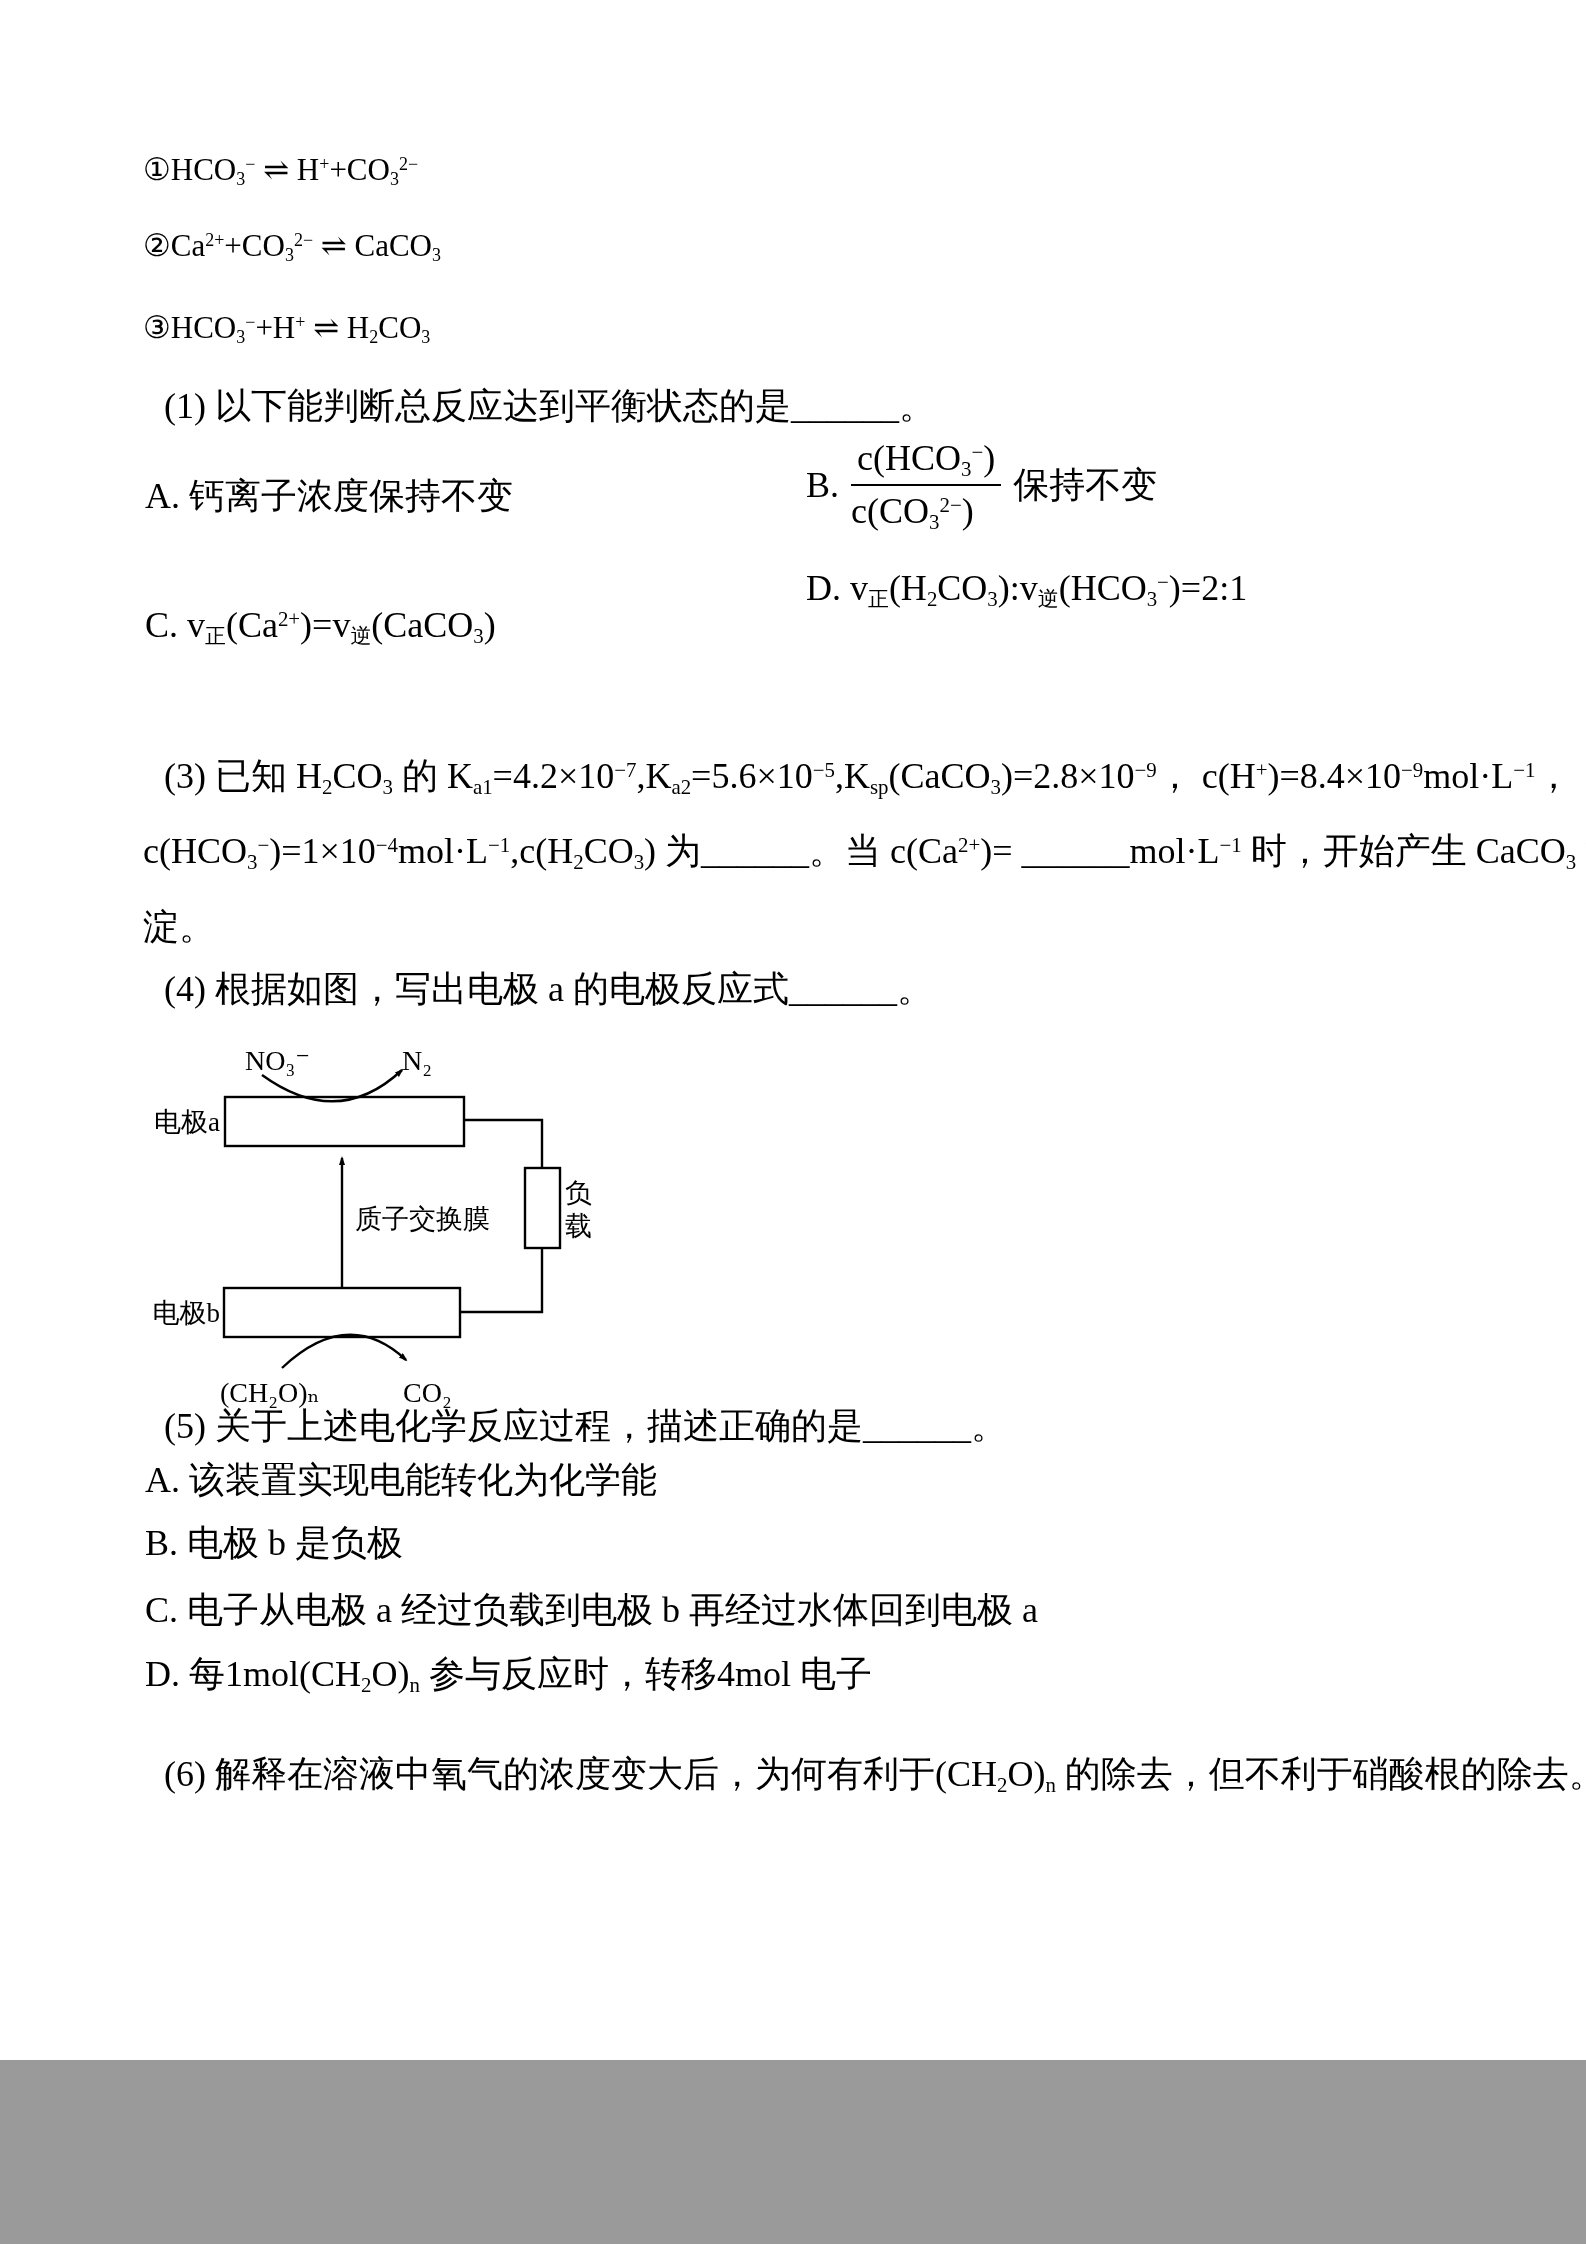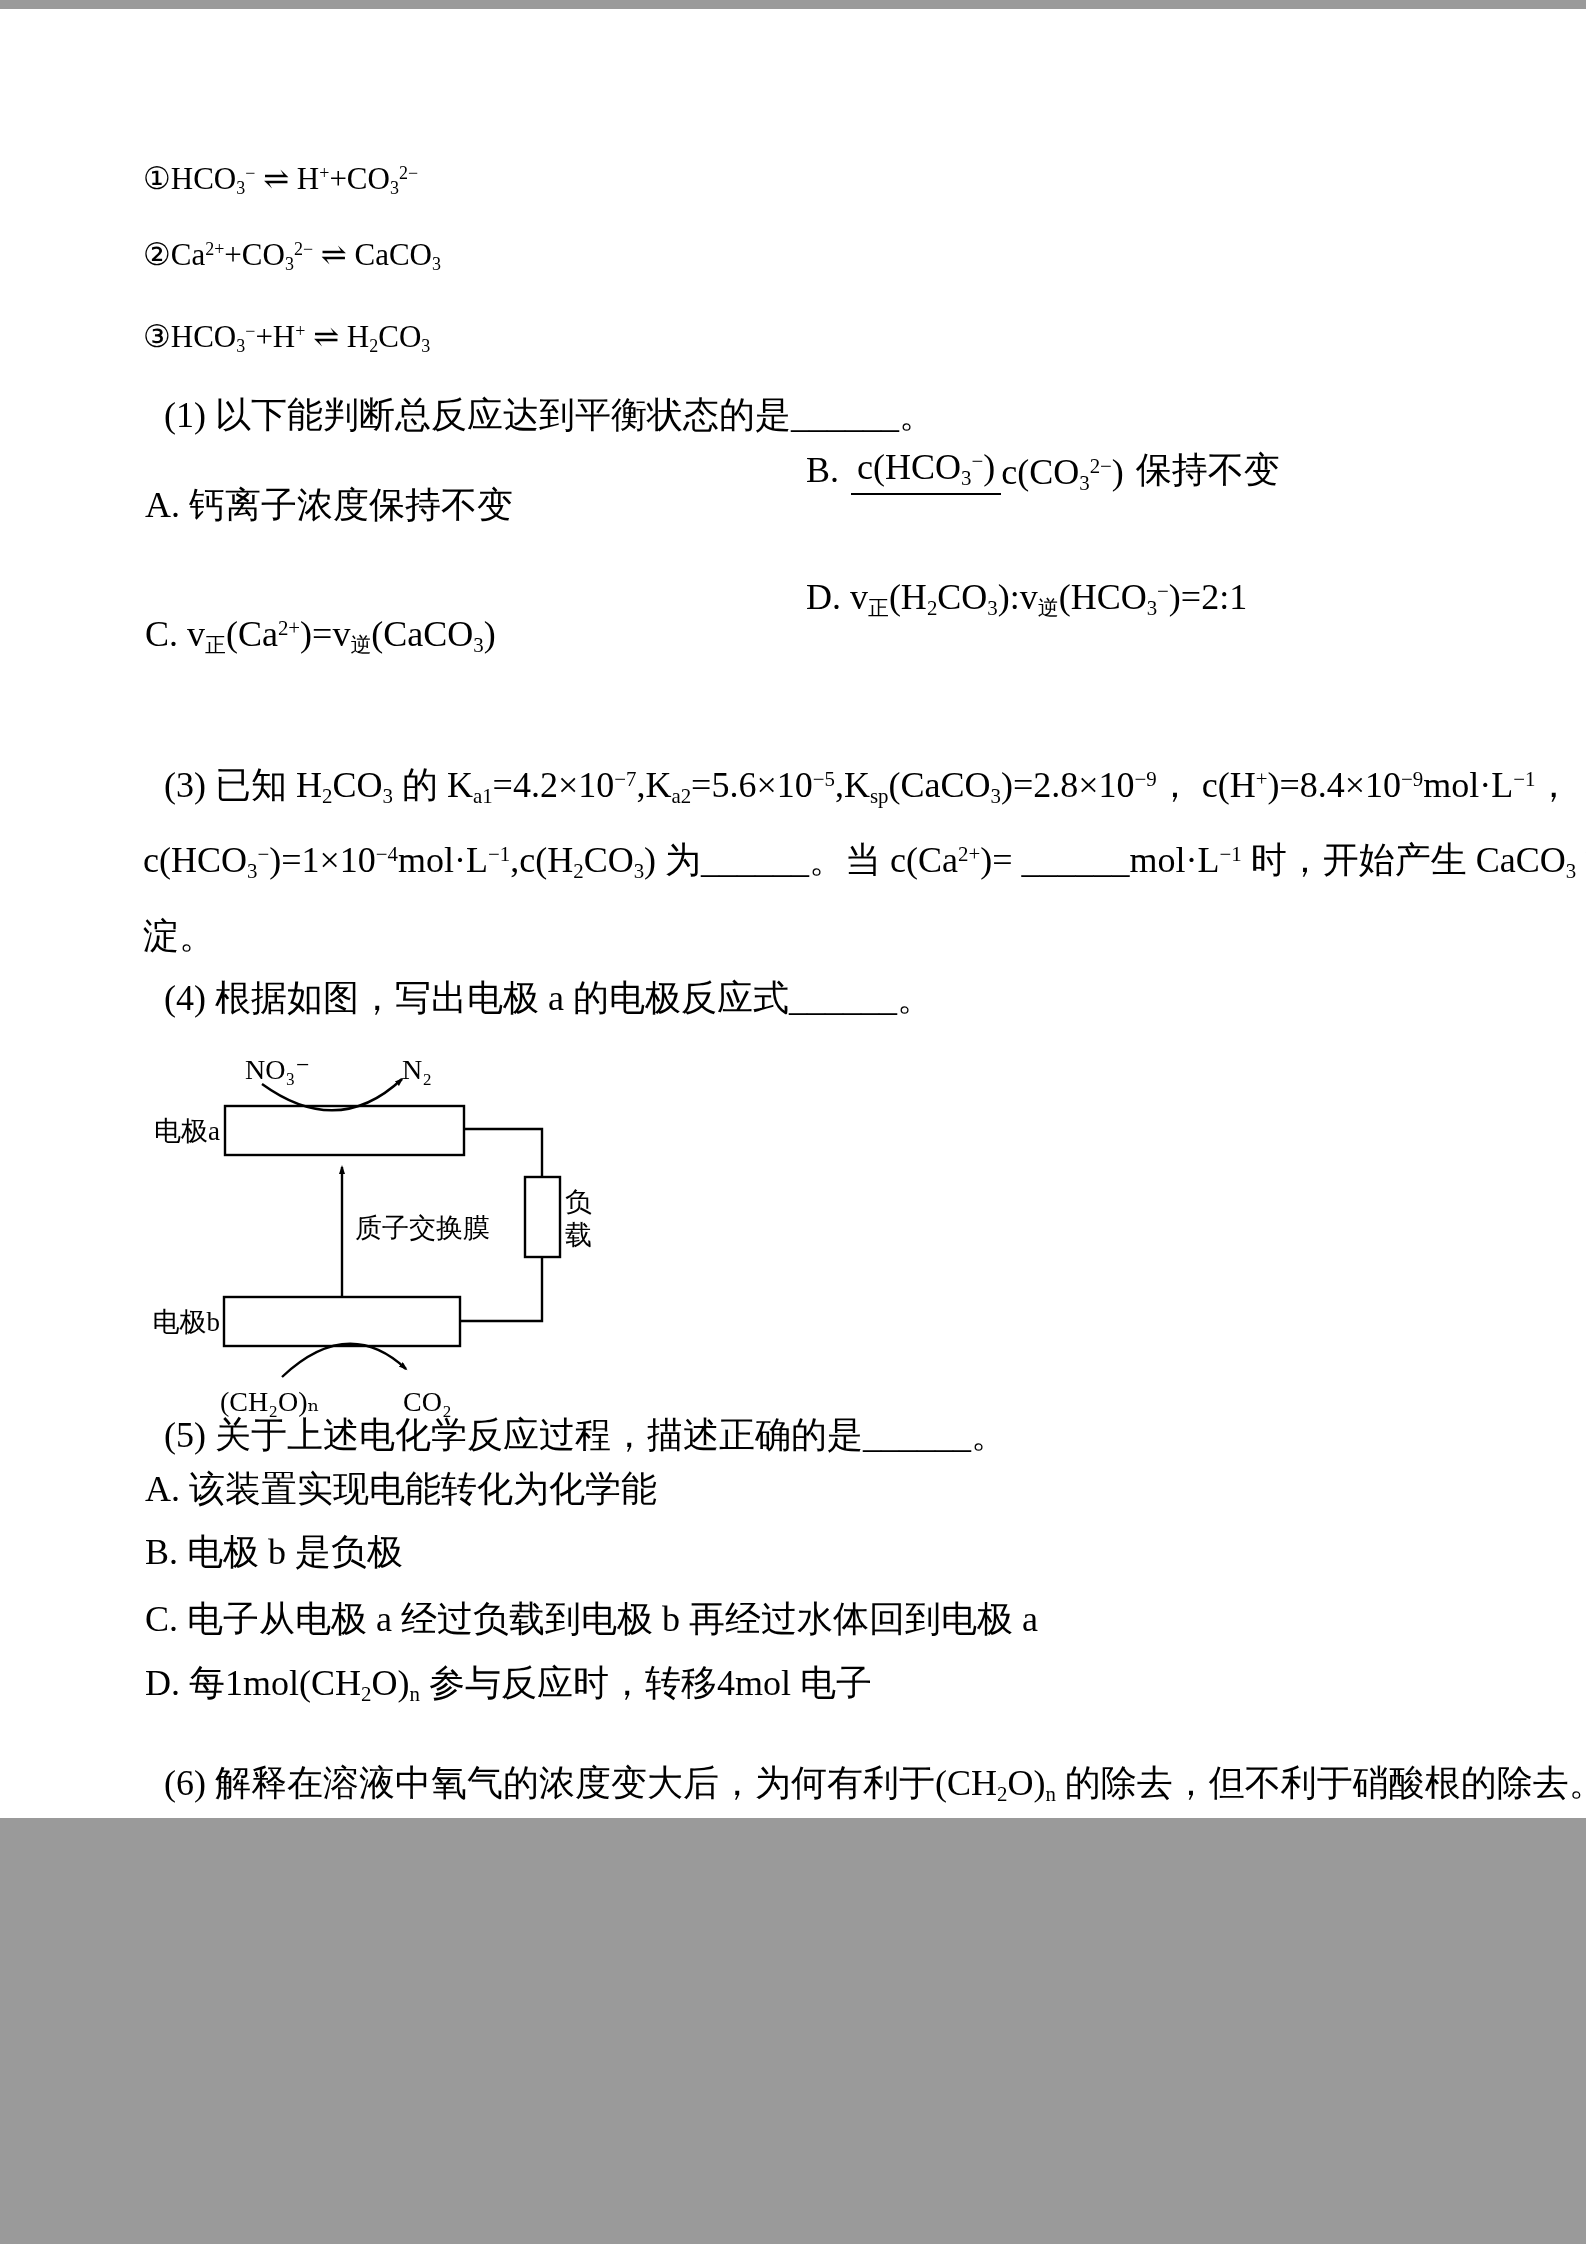--- a/index.html
+++ b/index.html
@@ -1,35 +1,35 @@
 <!DOCTYPE html>
 <html><head>
 <meta charset="utf-8">
 <style>
   html,body{margin:0;padding:0;background:#9a9a9a;}
   .page{
     position:relative;
-    width:1586px;height:1809px;
-    margin:9px auto;
+    width:1586px;height:2060px;
+    margin:0 auto;
     background:#ffffff;
     color:#000000;
     font-family:"Liberation Serif","DejaVu Serif",serif;
     overflow:hidden;
   }
   .line{
     position:absolute;
     white-space:nowrap;
     font-size:36px;
     line-height:1.25;
   }
   .eq{font-size:31px;}
   sub{font-size:58%;vertical-align:-0.3em;line-height:0;}
   sup{font-size:58%;vertical-align:0.55em;line-height:0;}
   .optrow{display:flex;align-items:center;gap:12px;}
-  .frac{display:inline-flex;flex-direction:row;align-items:flex-end;vertical-align:middle;}
+  .frac{display:inline-flex;flex-direction:column;align-items:flex-start;vertical-align:middle;}
   .frac .num{border-bottom:2px solid #000;padding:0 6px 3px 6px;}
   .frac .den{padding-top:3px;}
   .footer{
     position:absolute;left:0;right:0;text-align:center;
     font-size:36px;
   }
   svg text{font-family:"Liberation Serif","DejaVu Serif",serif;fill:#000;}
 </style>
 </head>
 <body>

